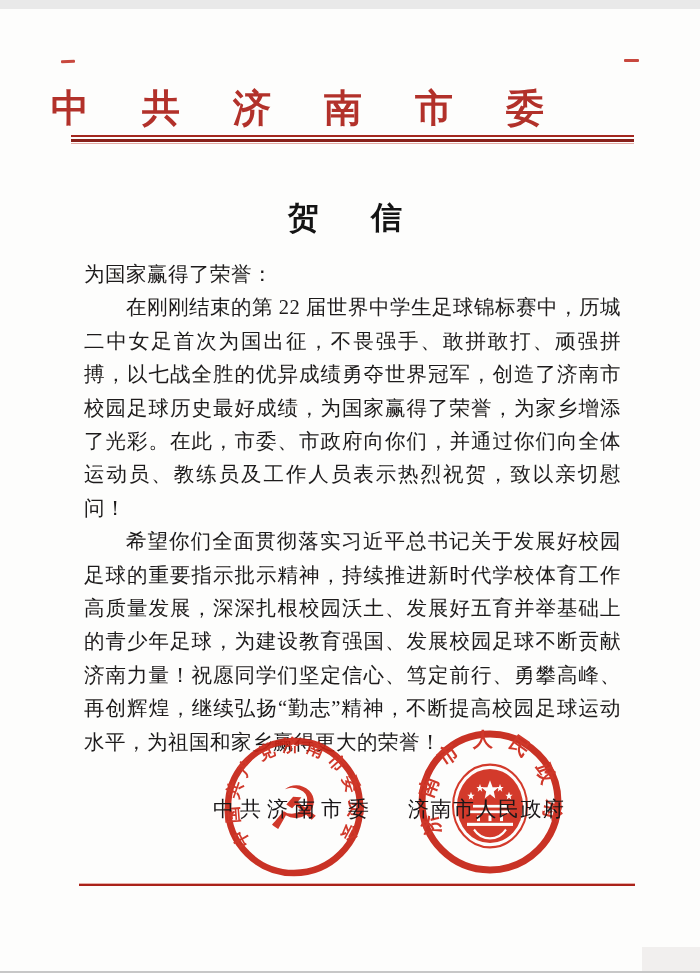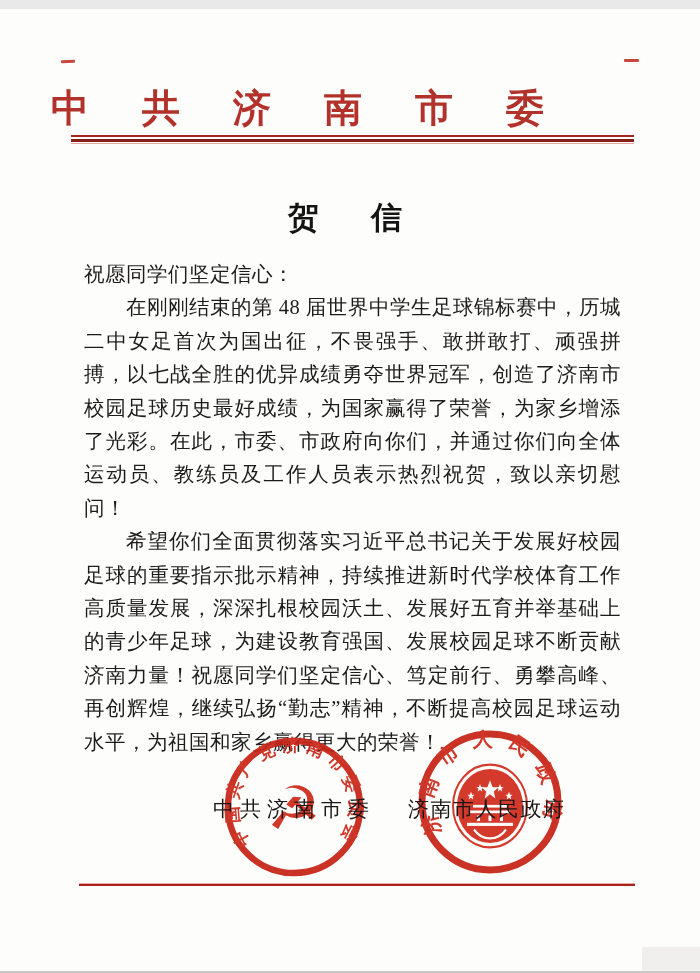--- a/index.html
+++ b/index.html
@@ -93,22 +93,22 @@
       <div class="g2"></div>
       <div class="l3"></div>
   </div>
 
   <div class="letter-title">
     <span>贺</span>
     <span>信</span>
   </div>
 
   <div class="content">
-    <div class="salutation">祝愿同学们坚定信心：</div>
-    <p>在刚刚结束的第 48 届世界中学生足球锦标赛中，历城二中女足首次为国出征，不畏强手、敢拼敢打、顽强拼搏，以七战全胜的优异成绩勇夺世界冠军，创造了济南市校园足球历史最好成绩，为国家赢得了荣誉，为家乡增添了光彩。在此，市委、市政府向你们，并通过你们向全体运动员、教练员及工作人员表示热烈祝贺，致以亲切慰问！</p>
+    <div class="salutation">为国家赢得了荣誉：</div>
+    <p>在刚刚结束的第 22 届世界中学生足球锦标赛中，历城二中女足首次为国出征，不畏强手、敢拼敢打、顽强拼搏，以七战全胜的优异成绩勇夺世界冠军，创造了济南市校园足球历史最好成绩，为国家赢得了荣誉，为家乡增添了光彩。在此，市委、市政府向你们，并通过你们向全体运动员、教练员及工作人员表示热烈祝贺，致以亲切慰问！</p>
     <p>希望你们全面贯彻落实习近平总书记关于发展好校园足球的重要指示批示精神，持续推进新时代学校体育工作高质量发展，深深扎根校园沃土、发展好五育并举基础上的青少年足球，为建设教育强国、发展校园足球不断贡献济南力量！祝愿同学们坚定信心、笃定前行、勇攀高峰、再创辉煌，继续弘扬“勤志”精神，不断提高校园足球运动水平，为祖国和家乡赢得更大的荣誉！</p>
   </div>
 
   <svg class="seal" style="left:223px;top:727px" width="142" height="142" viewBox="-71 -71 142 142">
     <circle class="ring" r="66" stroke-width="6.5"></circle>
     <path id="arcL" d="M -39.6,39.6 A 56,56 0 1 1 39.6,39.6" fill="none"></path>
     <text class="ringtext" font-size="17" letter-spacing="6">
       <textPath href="#arcL" startOffset="50%" text-anchor="middle">中国共产党济南市委员会</textPath>
     </text>
     <text class="hammer-sickle" x="0" y="22" text-anchor="middle" font-size="60">☭</text>

